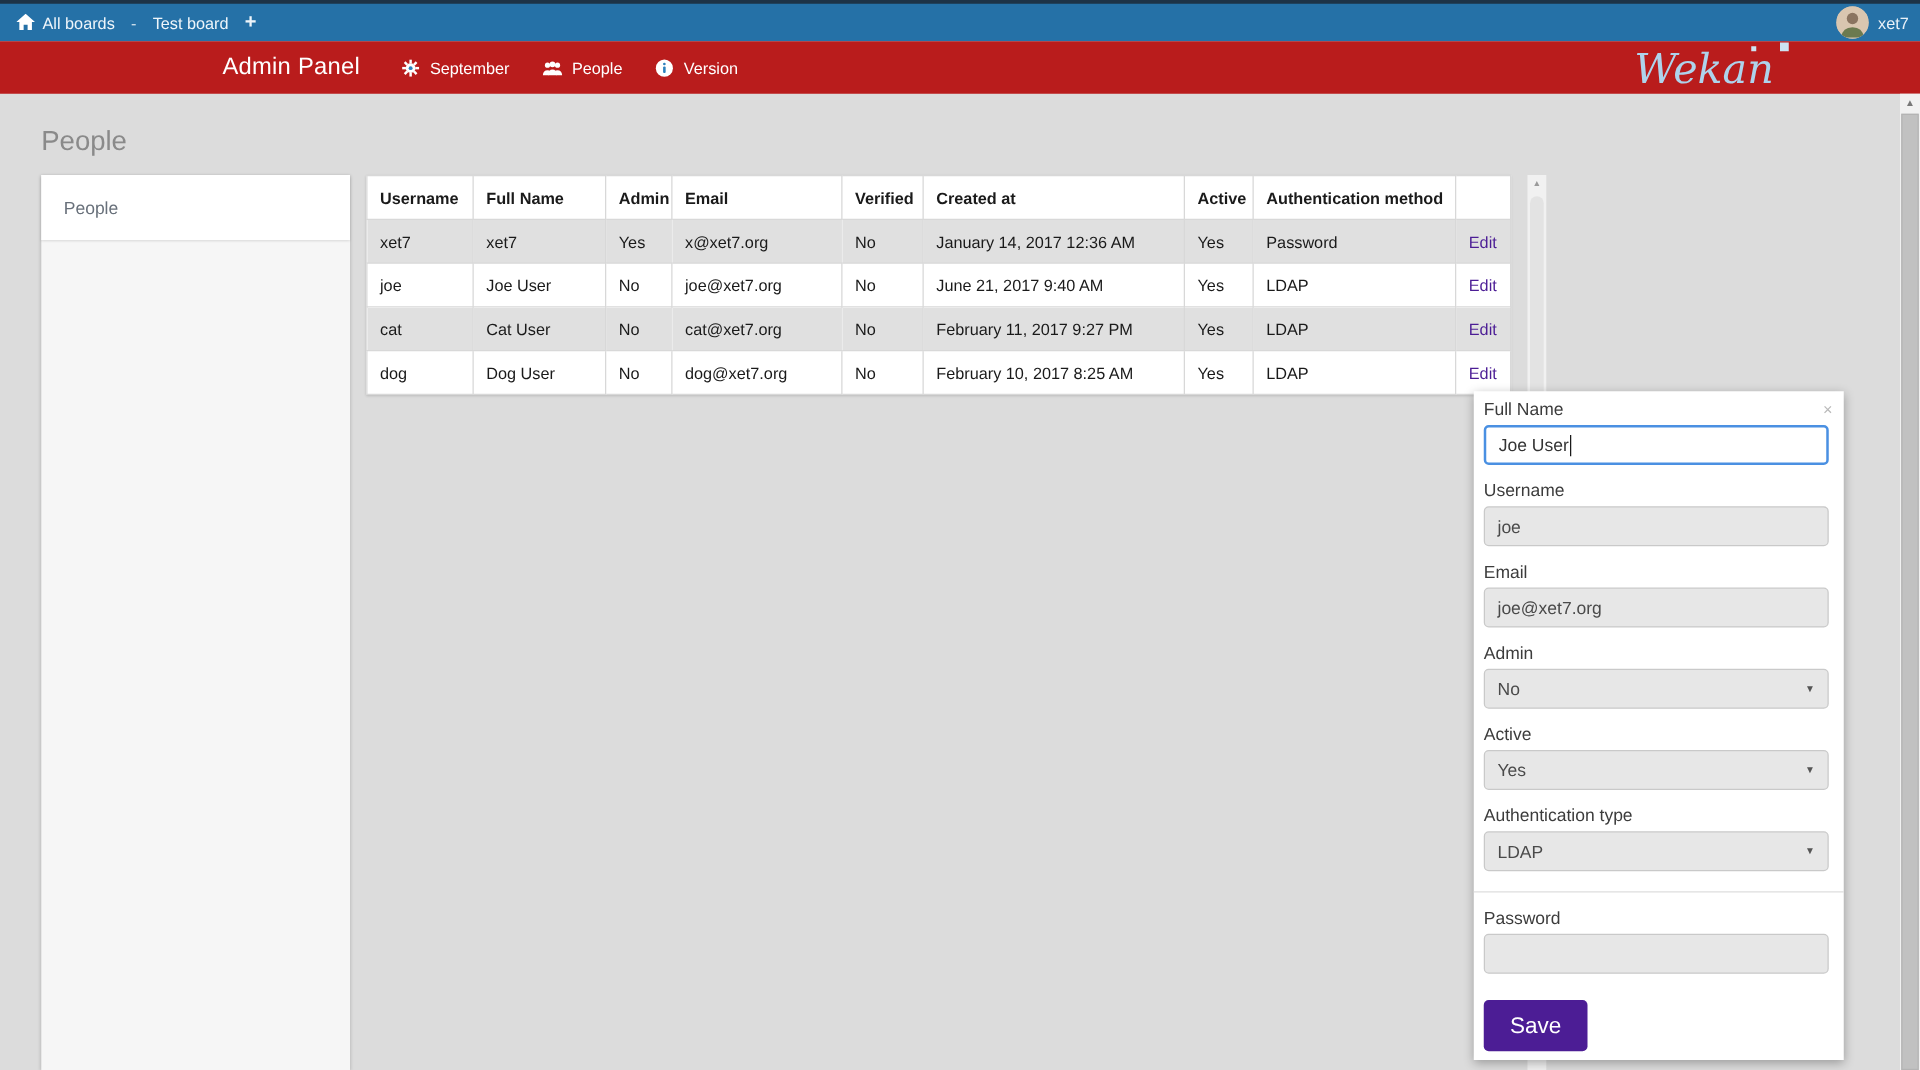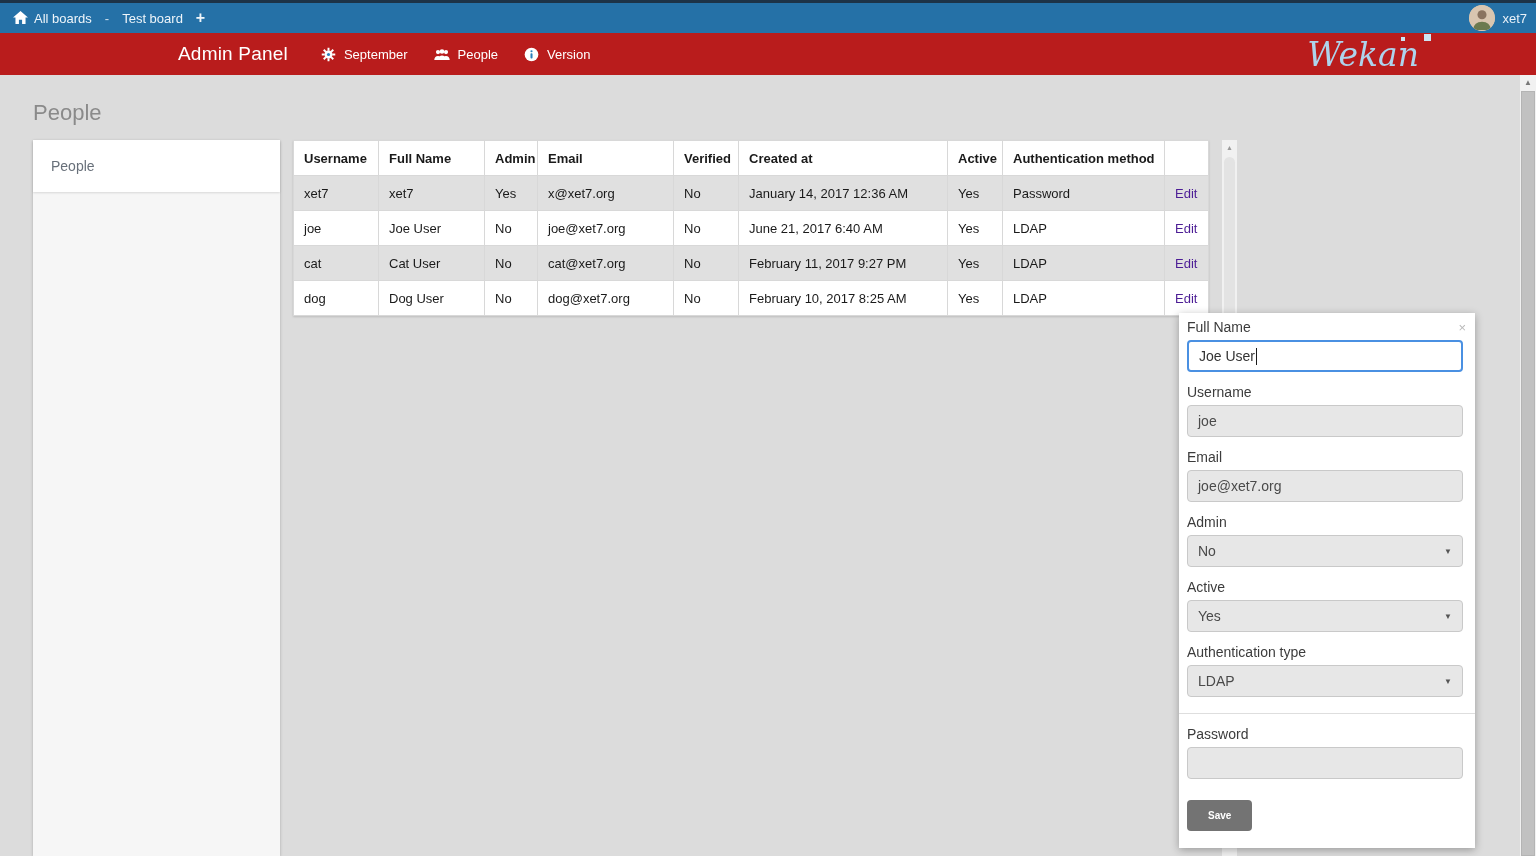--- a/index.html
+++ b/index.html
@@ -86,21 +86,21 @@
   }
   .text-input.focused { background:#fff; border:2px solid #4a90e2; color:#333; }
   .caret { display:inline-block; width:1px; height:17px; background:#1a1a1a; margin-left:1px; }
   .select-box {
     position:relative; height:32px; border:1px solid #c9c9c9; border-radius:4px;
     background:#e7e7e7; display:flex; align-items:center; padding:0 10px; color:#4a4a4a; cursor:pointer;
   }
   .select-arrow { position:absolute; right:10px; top:50%; transform:translateY(-50%); font-size:8px; color:#555; }
   .divider { border:none; border-top:1px solid #dedede; margin:16px -12px 0 -8px; }
   .save-btn {
-    margin-top:21px; background:#737373; color:#fff; font-weight:bold; font-size:10px;
+    margin-top:21px; background:#4c1d95; color:#fff; font-weight:normal; font-size:18px;
     border:none; border-radius:4px; padding:10px 21px; cursor:pointer;
     font-family:"Liberation Sans", sans-serif;
   }
 
   .icon-svg { display:block; }
 </style>
 </head>
 <body>
 
 <div class="topbar">
@@ -231,21 +231,21 @@
         <td>Yes</td>
         <td>Password</td>
         <td><a>Edit</a></td>
       </tr>
       <tr>
         <td>joe</td>
         <td>Joe User</td>
         <td>No</td>
         <td>joe@xet7.org</td>
         <td>No</td>
-        <td>June 21, 2017 6:40 AM</td>
+        <td>June 21, 2017 9:40 AM</td>
         <td>Yes</td>
         <td>LDAP</td>
         <td><a>Edit</a></td>
       </tr>
       <tr class="striped">
         <td>cat</td>
         <td>Cat User</td>
         <td>No</td>
         <td>cat@xet7.org</td>
         <td>No</td>

